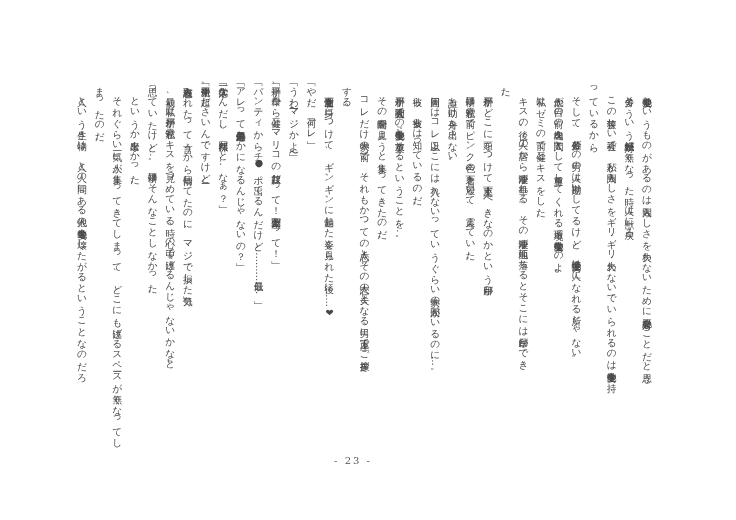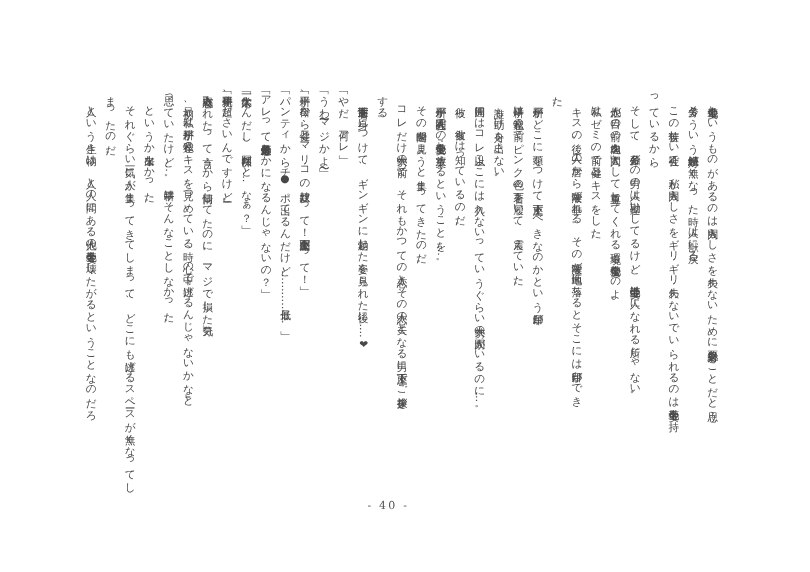--- a/index.html
+++ b/index.html
@@ -82,14 +82,14 @@
       <p class="column">「一応大学なんだし、裸同然だと…なぁ？」</p>
       <p class="column">「耕平先輩、超ださいんですけどー。</p>
       <p class="column">恋人寝取られたって言うから同情してたのに、マジで損した気分」</p>
       <p class="column indent">最初、私は耕平が私達のキスを見つめている時、心の中で『逃げるんじゃないかな』と</p>
       <p class="column">思っていたけど…。耕平はそんなことしなかった。</p>
       <p class="column indent">というか出来なかった。</p>
       <p class="column indent">それぐらい一気に人が集まってきてしまって、どこにも逃げるスペースが無くなってし</p>
       <p class="column">まったのだ。</p>
       <p class="column indent">人という生き物は、人と人の間にある他人の安全地帯を壊したがるということなのだろ</p>
     </div>
-  <div class="page-number">- 40 -</div>
+  <div class="page-number">- 23 -</div>
 </div>
 
 </body></html>

